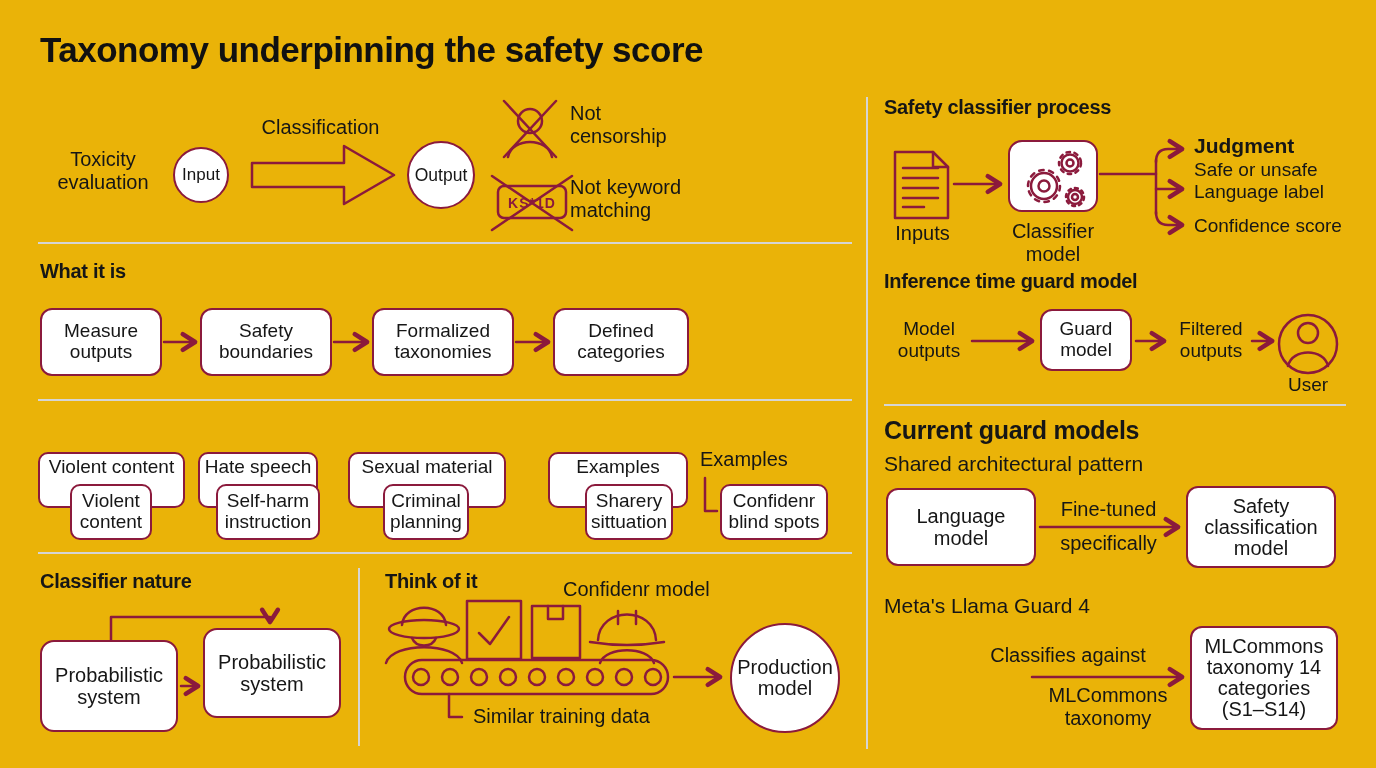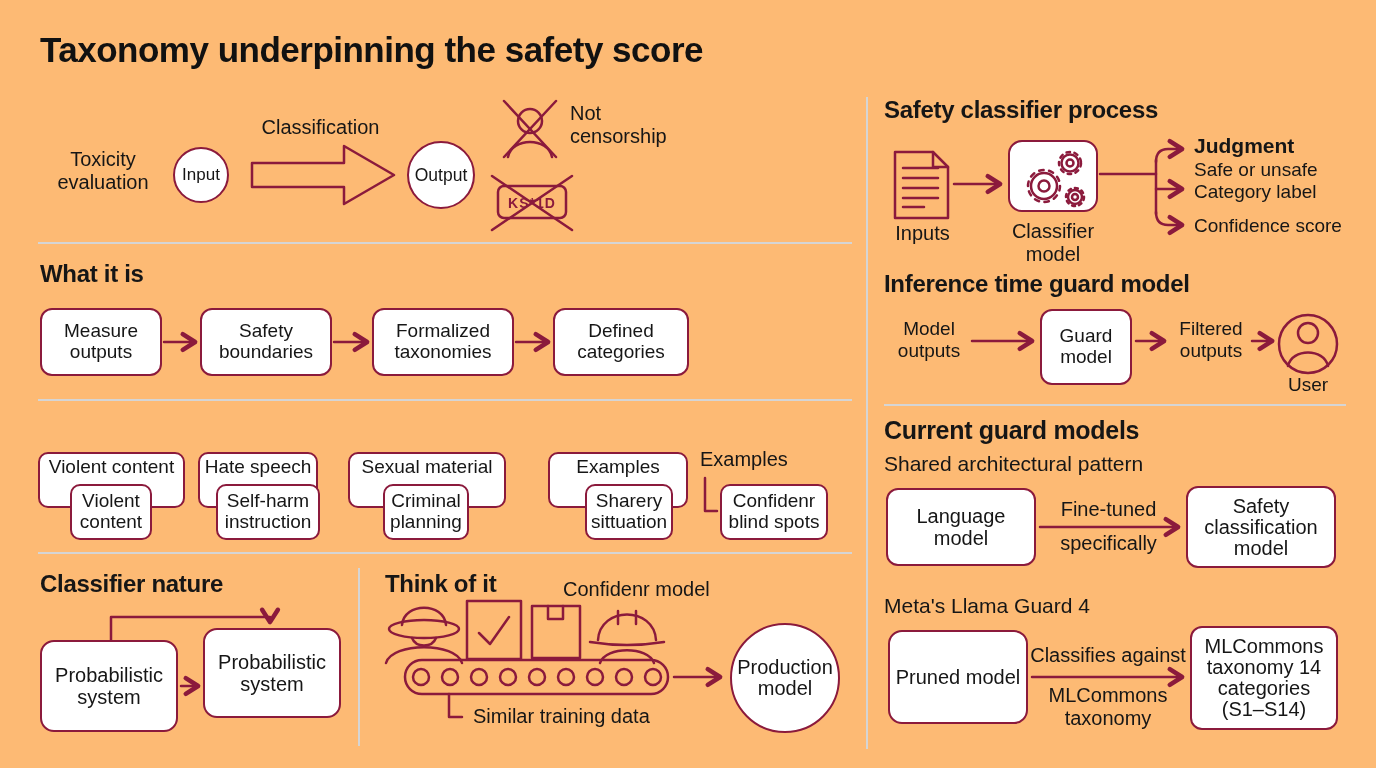--- a/index.html
+++ b/index.html
@@ -1,21 +1,21 @@
 <!DOCTYPE html>
 <html style="--accent: #8b1a3c; --text: #161616; --divider: #d5d5d5;"><head>
 <meta charset="utf-8">
 <style>
   :root { --accent:#8b1a3c; --text:#161616; --divider:#d5d5d5; }
   * { margin:0; padding:0; box-sizing:border-box; }
   body { font-family:"Liberation Sans", sans-serif; background:#ffffff; }
-  #stage { position:relative; width:1376px; height:768px; background:#fdba74; overflow:hidden; color:var(--text); }
+  #stage { position:relative; width:1376px; height:768px; background:#eab308; overflow:hidden; color:var(--text); }
   .abs { position:absolute; }
   .title { font-size:35px; font-weight:700; letter-spacing:-0.5px; color:#111; }
-  .hd { font-size:24px; font-weight:700; letter-spacing:-0.3px; color:#161616; }
+  .hd { font-size:20px; font-weight:700; letter-spacing:-0.3px; color:#161616; }
   .sub { font-size:21px; color:#161616; }
   .lbl { font-size:20px; line-height:1.15; color:#161616; }
   .lbl.c { text-align:center; }
   .lbl.b { font-weight:700; font-size:21px; }
   .s19 { font-size:19px; }
   .box { position:absolute; border:2.5px solid var(--accent); border-radius:12px; background:#fff;
          display:flex; align-items:center; justify-content:center; text-align:center;
          font-size:19px; line-height:1.1; color:#161616; padding:2px 4px; }
   .box.r14 { border-radius:14px; }
   .box.top { align-items:flex-start; padding-top:3px; }
@@ -41,20 +41,21 @@
   <div class="hr" style="left:38px; top:552px; width:814px;"></div>
   <div class="vr" style="left:358px; top:568px; height:178px;"></div>
   <div class="vr" style="left:866px; top:97px; height:652px;"></div>
   <div class="hr" style="left:884px; top:404px; width:462px;"></div>
 
   <div class="abs lbl c" style="left:44px; top:148px; width:118px;">Toxicity evaluation</div>
   <div class="circle" style="left:173px; top:147px; width:56px; height:56px;">Input</div>
   <div class="abs lbl c" style="left:248px; top:116px; width:145px;">Classification</div>
   <div class="circle" style="left:407px; top:141px; width:68px; height:68px; font-size:17.5px;">Output</div>
   <div class="abs lbl" style="left:570px; top:102px; width:110px;">Not censorship</div>
+  <div class="abs lbl" style="left:570px; top:176px; width:135px;">Not keyword matching</div>
 
   <div class="abs hd" style="left:40px; top:260px;">What it is</div>
   <div class="box" style="left:40px; top:308px; width:122px; height:68px;">Measure outputs</div>
   <div class="box" style="left:200px; top:308px; width:132px; height:68px;">Safety boundaries</div>
   <div class="box" style="left:553px; top:308px; width:136px; height:68px;">Defined categories</div>
   <div class="box" style="left:372px; top:308px; width:142px; height:68px;">Formalized taxonomies</div>
 
   <div class="box top" style="left:38px; top:452px; width:147px; height:56px; border-radius:10px;">Violent content</div>
   <div class="box top" style="left:348px; top:452px; width:158px; height:56px; border-radius:10px;">Sexual material</div>
   <div class="box top" style="left:198px; top:452px; width:120px; height:56px; border-radius:10px;">Hate speech</div>
@@ -74,39 +75,38 @@
   <div class="abs lbl" style="left:563px; top:578px;">Confidenr model</div>
   <div class="circle" style="left:730px; top:623px; width:110px; height:110px; font-size:20px;">Production model</div>
   <div class="abs lbl" style="left:473px; top:705px;">Similar training data</div>
 
   <div class="abs hd" style="left:884px; top:96px;">Safety classifier process</div>
   <div class="abs lbl c" style="left:885px; top:222px; width:75px;">Inputs</div>
   <div class="box r14" style="left:1008px; top:140px; width:90px; height:72px;"></div>
   <div class="abs lbl c" style="left:1000px; top:220px; width:106px;">Classifier model</div>
   <div class="abs lbl b" style="left:1194px; top:134px;">Judgment</div>
   <div class="abs lbl s19" style="left:1194px; top:159px;">Safe or unsafe</div>
-  <div class="abs lbl s19" style="left:1194px; top:181px;">Category label</div>
+  <div class="abs lbl s19" style="left:1194px; top:181px;">Language label</div>
   <div class="abs lbl s19" style="left:1194px; top:215px;">Confidence score</div>
 
   <div class="abs hd" style="left:884px; top:270px;">Inference time guard model</div>
   <div class="abs lbl c s19" style="left:888px; top:318px; width:82px;">Model outputs</div>
-  <div class="box" style="left:1040px; top:309px; width:92px; height:76px;">Guard model</div>
+  <div class="box" style="left:1040px; top:309px; width:92px; height:62px;">Guard model</div>
   <div class="abs lbl c s19" style="left:1172px; top:318px; width:78px;">Filtered outputs</div>
   <div class="abs lbl c s19" style="left:1278px; top:374px; width:60px;">User</div>
 
   <div class="abs hd" style="left:884px; top:416px; font-size:25px;">Current guard models</div>
   <div class="abs sub" style="left:884px; top:452px;">Shared architectural pattern</div>
   <div class="box" style="left:886px; top:488px; width:150px; height:78px; font-size:20px;">Language model</div>
   <div class="abs lbl c" style="left:1056px; top:498px; width:105px;">Fine-tuned</div>
   <div class="abs lbl c" style="left:1056px; top:532px; width:105px;">specifically</div>
   <div class="box" style="left:1186px; top:486px; width:150px; height:82px; font-size:20px; line-height:1.05;">Safety classification model</div>
 
   <div class="abs sub" style="left:884px; top:594px;">Meta's Llama Guard 4</div>
-  <div class="box r14" style="left:888px; top:630px; width:140px; height:94px; font-size:20px;">Pruned model</div>
-  <div class="abs lbl c" style="left:1030px; top:644px; width:156px;">Classifies against</div>
+  <div class="abs lbl c" style="left:990px; top:644px; width:156px;">Classifies against</div>
   <div class="abs lbl c" style="left:1043px; top:684px; width:130px;">MLCommons taxonomy</div>
   <div class="box" style="left:1190px; top:626px; width:148px; height:104px; font-size:20px; line-height:1.05;">MLCommons taxonomy 14 categories (S1–S14)</div>
 
   <svg class="canvas" width="1376" height="768" viewBox="0 0 1376 768">
     <defs>
       <marker id="arr" viewBox="0 0 10 10" markerWidth="9" markerHeight="9" refX="6.5" refY="5" orient="auto-start-reverse">
         <path class="mk" d="M1.5,1.5 L7,5 L1.5,8.5"></path>
       </marker>
     </defs>
 

